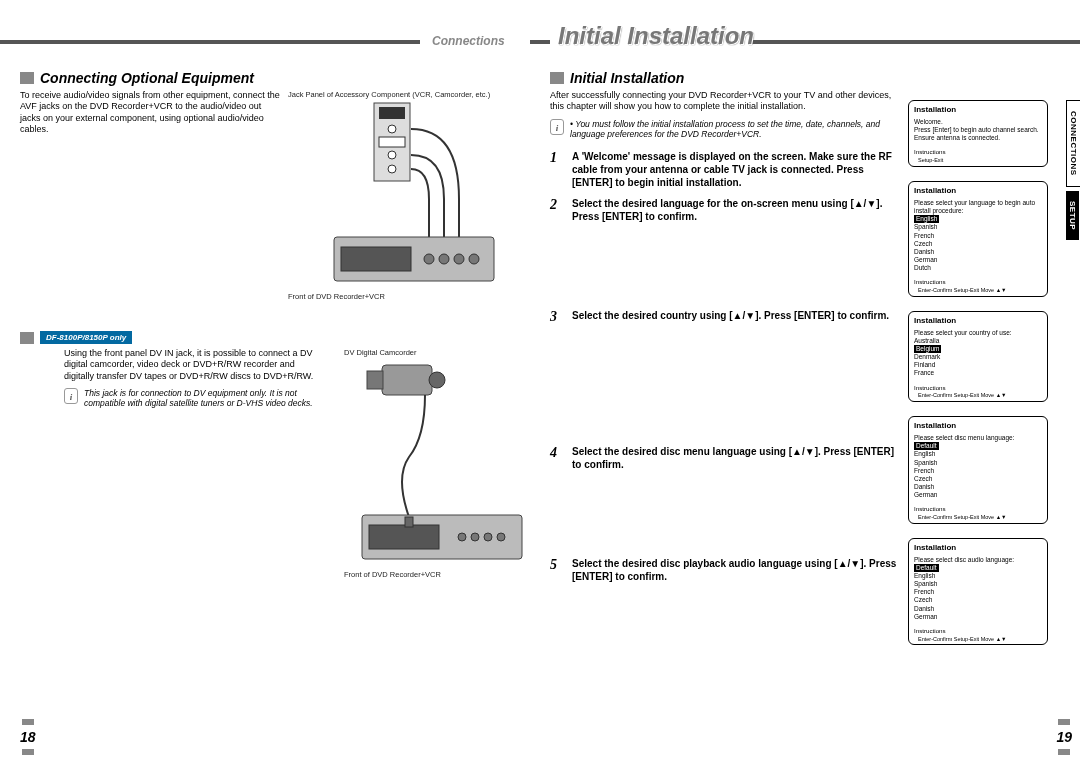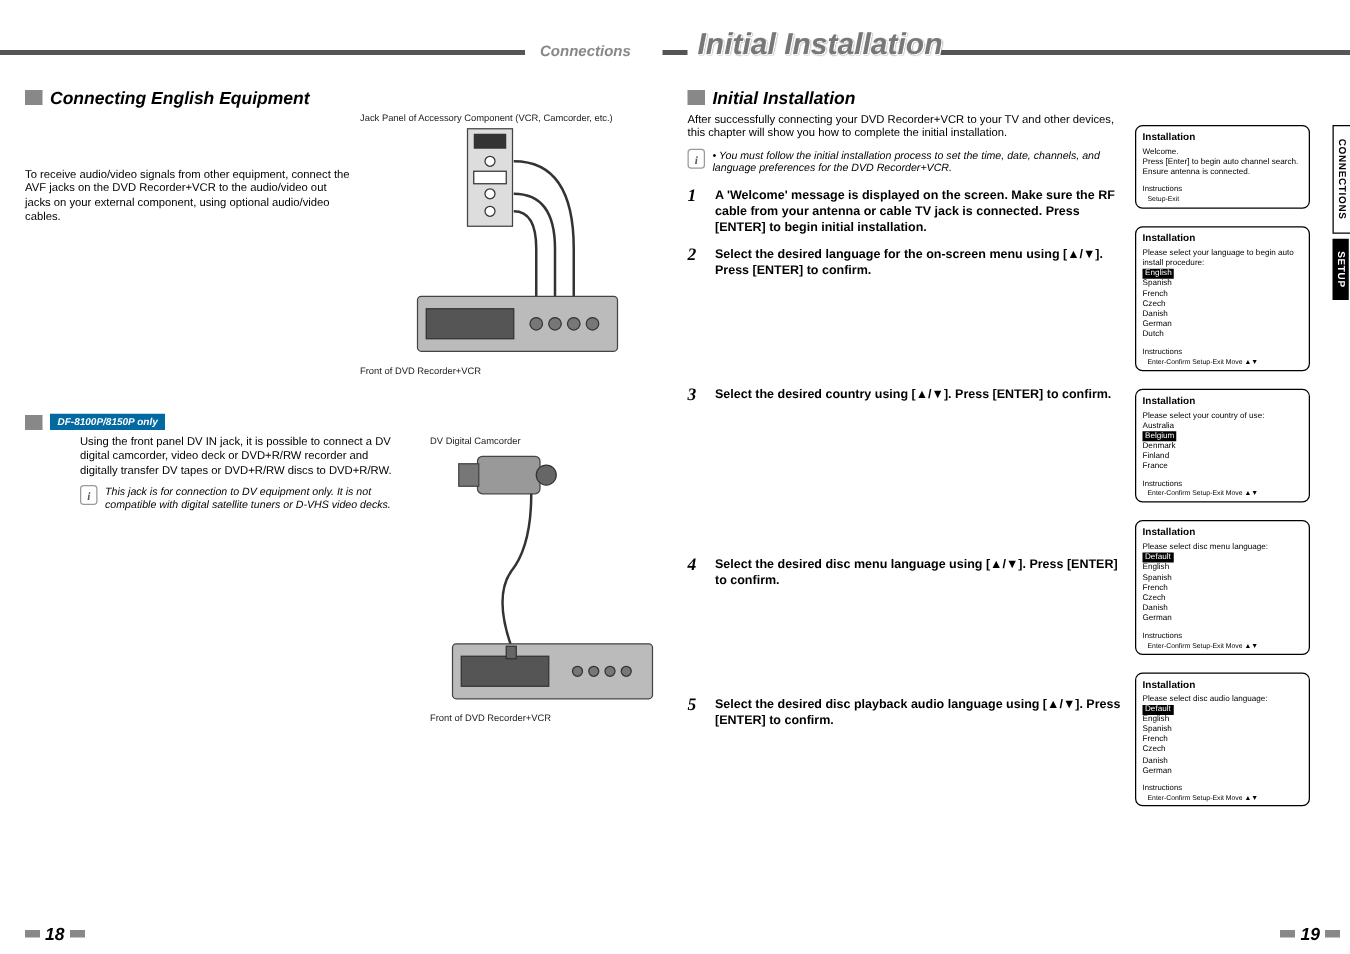--- a/index.html
+++ b/index.html
@@ -144,21 +144,21 @@
     text-align: left;
     font-size: 7.5px;
     color: #222;
   }
   .fig svg { display: block; margin: 0 auto 3px auto; }
   .left-top-layout {
     display: flex;
     gap: 8px;
     align-items: flex-start;
   }
-  .left-top-layout .txtcol { width: 260px; margin-top: 44px; }
+  .left-top-layout .txtcol { width: 260px; }
   .left-top-layout .figcol { flex: 1; }
   .left-bottom-layout {
     display: flex;
     gap: 20px;
     align-items: flex-start;
     margin-top: 30px;
     margin-left: 44px;
   }
   .left-bottom-layout .txtcol { width: 260px; }
   .left-bottom-layout .figcol { flex: 1; }
@@ -169,39 +169,39 @@
     padding: 4px 5px 2px 5px;
     margin-bottom: 14px;
     width: 140px;
     line-height: 1.25;
     position: relative;
   }
   .ui-box .title { font-weight: bold; font-size: 8px; margin-bottom: 3px; }
   .ui-box .hl { background: #000; color: #fff; display: inline-block; padding: 0 2px; }
   .ui-box .instr { margin-top: 4px; padding-top: 2px; font-size:6.2px;}
   .ui-box .footer { font-size: 5.5px; text-align:left; padding-left:4px; margin-top:1px;}
-  .page-num { position: absolute; bottom: 8px; font-style: italic; font-weight: bold; font-size: 14px; display:flex; align-items:center; gap:4px;}
+  .page-num { position: absolute; bottom: 8px; font-style: italic; font-weight: bold; font-size: 14px; display:flex; align-items:center; gap:4px;flex-direction:column;}
   .page-num .stub { display:inline-block; width:12px; height:6px; background:#888; }
   .pn-left { left: 20px; }
   .pn-right { right: 8px; }
 </style>
 </head>
 <body>
 
 <div class="top-bar">
   <div class="gap gap-left"></div>
   <div class="gap gap-right"></div>
 </div>
 <div class="header-connections">Connections</div>
 <div class="header-initial">Initial Installation</div>
 
 <div class="left-col">
   <div class="section-title">
     <span class="bar"></span>
-    <span class="txt">Connecting English Equipment</span>
+    <span class="txt">Connecting Optional Equipment</span>
   </div>
   <div class="left-top-layout">
     <div class="txtcol">
       <div class="body-text">To receive audio/video signals from other equipment, connect the AVF jacks on the DVD Recorder+VCR to the audio/video out jacks on your external component, using optional audio/video cables.</div>
     </div>
     <div class="figcol fig">
       <div>Jack Panel of Accessory Component (VCR, Camcorder, etc.)</div>
       <svg width="180" height="190">
         <rect x="55" y="4" width="36" height="78" fill="#ddd" stroke="#444"></rect>
         <rect x="60" y="8" width="26" height="12" fill="#333"></rect>

